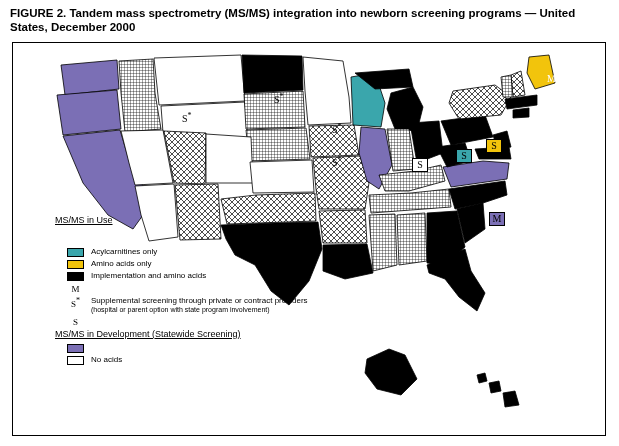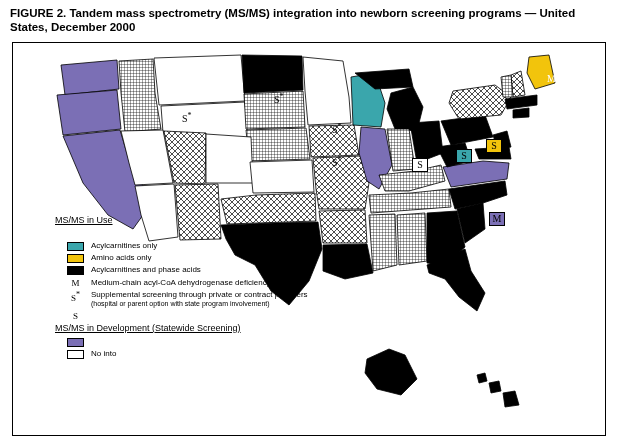--- a/index.html
+++ b/index.html
@@ -50,21 +50,21 @@
     position: absolute;
     left: 42px;
     top: 172px;
     width: 290px;
     font-size: 8px;
     color: #000;
   }
   .legend-head {
     font-size: 9px;
     text-decoration: underline;
-    margin-bottom: 16px;
+    margin-bottom: 22px;
   }
   .legend-head.second {
     margin-bottom: 4px;
   }
   .lrow {
     display: flex;
     align-items: flex-start;
     margin-bottom: 2px;
     padding-left: 12px;
   }
@@ -280,43 +280,42 @@
       <div class="lrow">
         <span class="swatch sw-acyl"></span>
         <span class="ltext">Acylcarnitines only</span>
       </div>
       <div class="lrow">
         <span class="swatch sw-amino"></span>
         <span class="ltext">Amino acids only</span>
       </div>
       <div class="lrow">
         <span class="swatch sw-both"></span>
-        <span class="ltext">Acylcarnitines and phase acids</span>
+        <span class="ltext">Implementation and amino acids</span>
       </div>
 
       <div class="lrow" style="margin-top:3px;">
         <span class="marker">M</span>
-        <span class="ltext">Medium-chain acyl-CoA dehydrogenase deficiency only</span>
       </div>
       <div class="lrow">
         <span class="marker">S<span class="star">*</span></span>
         <span>
           <div class="ltext">Supplemental screening through private or contract providers</div>
           <div class="lsub">(hospital or parent option with state program involvement)</div>
         </span>
       </div>
       <div class="lrow">
         <span class="marker">S</span>
       </div>
 
       <div class="legend-head second">MS/MS in Development (Statewide Screening)</div>
 
       <div class="lrow">
         <span class="swatch sw-eval"></span>
       </div>
       <div class="lrow">
         <span class="swatch sw-none"></span>
-        <span class="ltext">No into</span>
+        <span class="ltext">No acids</span>
       </div>
     </div>
 
   </div>
 </div>
 
 </body></html>

